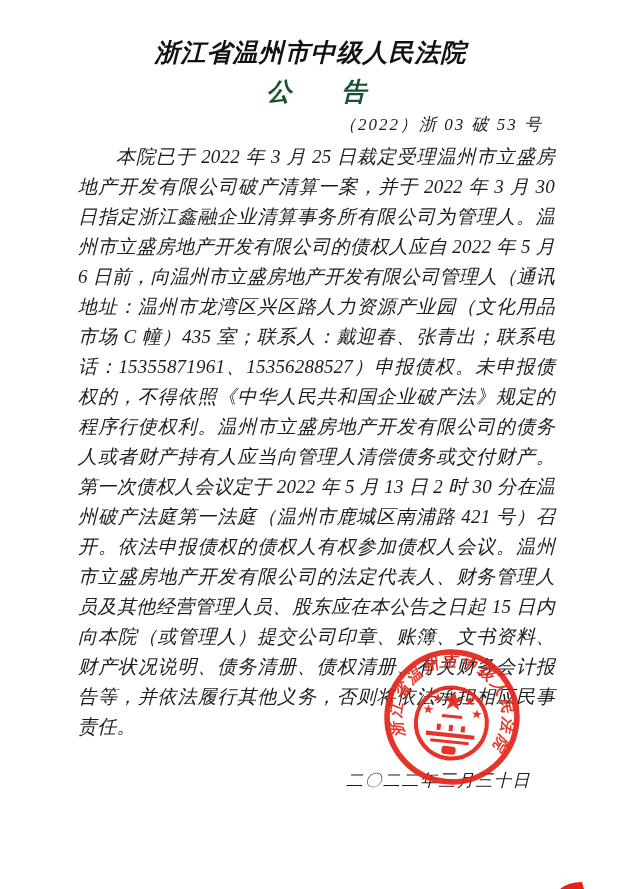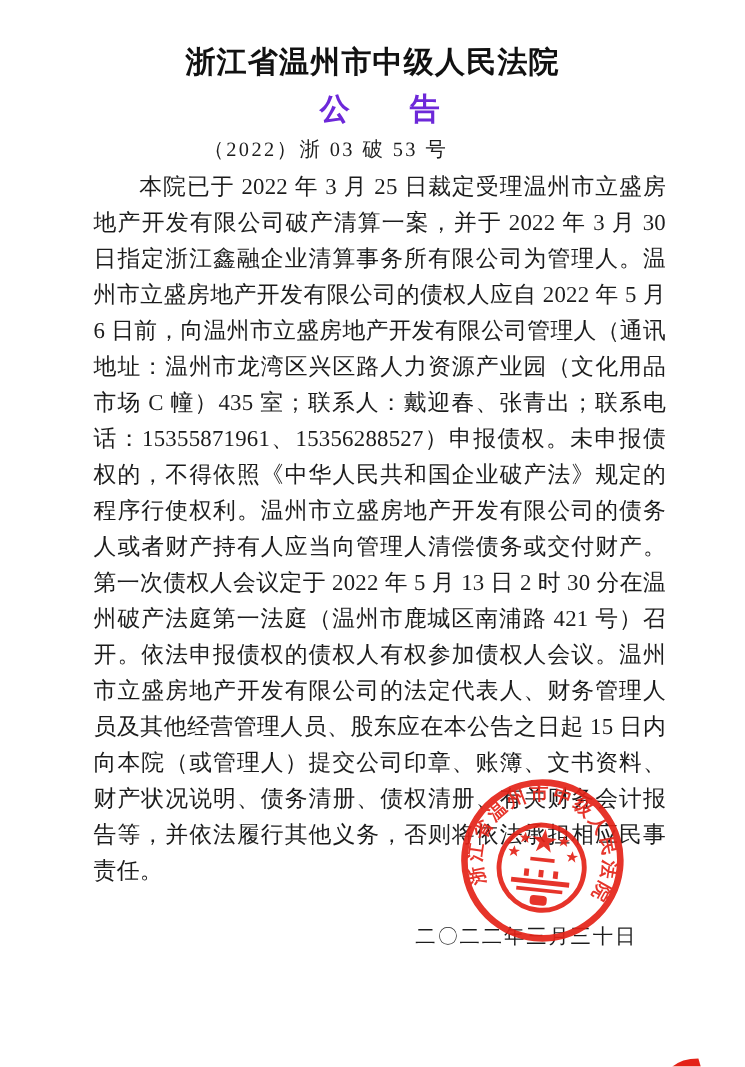--- a/index.html
+++ b/index.html
@@ -3,42 +3,43 @@
 <meta charset="utf-8">
 <style>
   html,body{margin:0;padding:0;background:#ffffff;}
   .doc{
     position:relative;
     width:621px;height:889px;
     background:#ffffff;
     overflow:hidden;
     font-family:"Liberation Serif","DejaVu Serif",serif;
     color:#1c1c1c;
+    font-style:italic;
   }
   .header{padding-top:36px;}
   .court-title{
     margin:0;
     text-align:center;
     font-size:25px;
     font-weight:bold;
     letter-spacing:1px;
     line-height:34px;
     color:#111;
   }
   .doc-type{
     margin:4px 0 0 12px;
     text-align:center;
     font-size:25px;
     font-weight:bold;
     line-height:36px;
-    color:#6d28d9;
+    color:#14532d;
   }
   .case-number{
     margin:2px 78px 0 0;
-    text-align:center;
+    text-align:right;
     font-size:17px;
     letter-spacing:2px;
     line-height:26px;
   }
   .body-text{
     margin:4px 66px 0 78px;
     font-size:19px;
     line-height:30px;
     text-align:justify;
     text-indent:2em;

